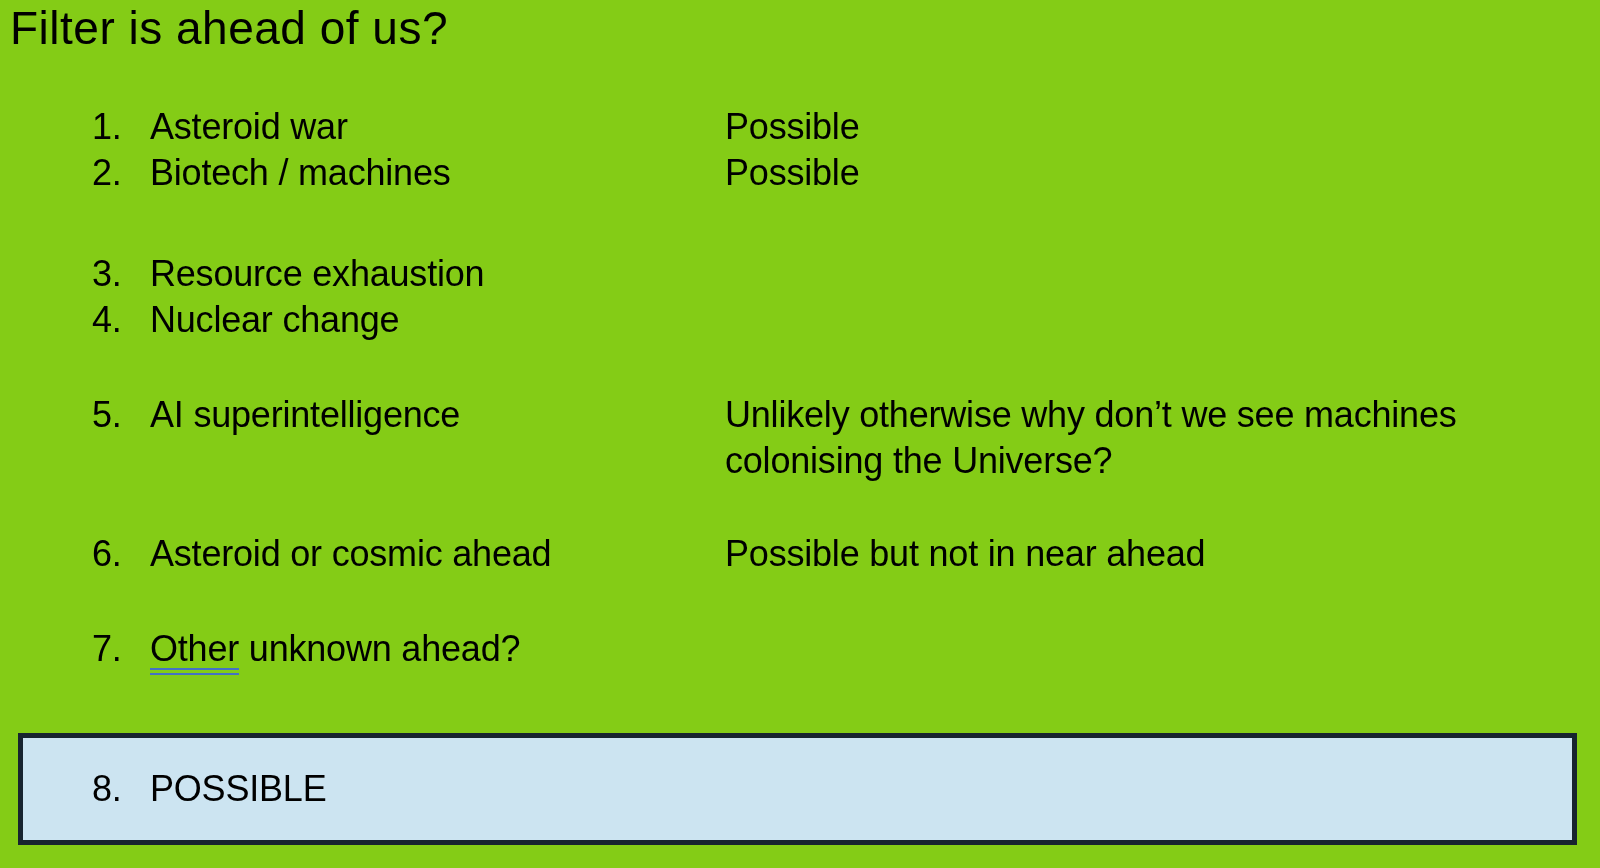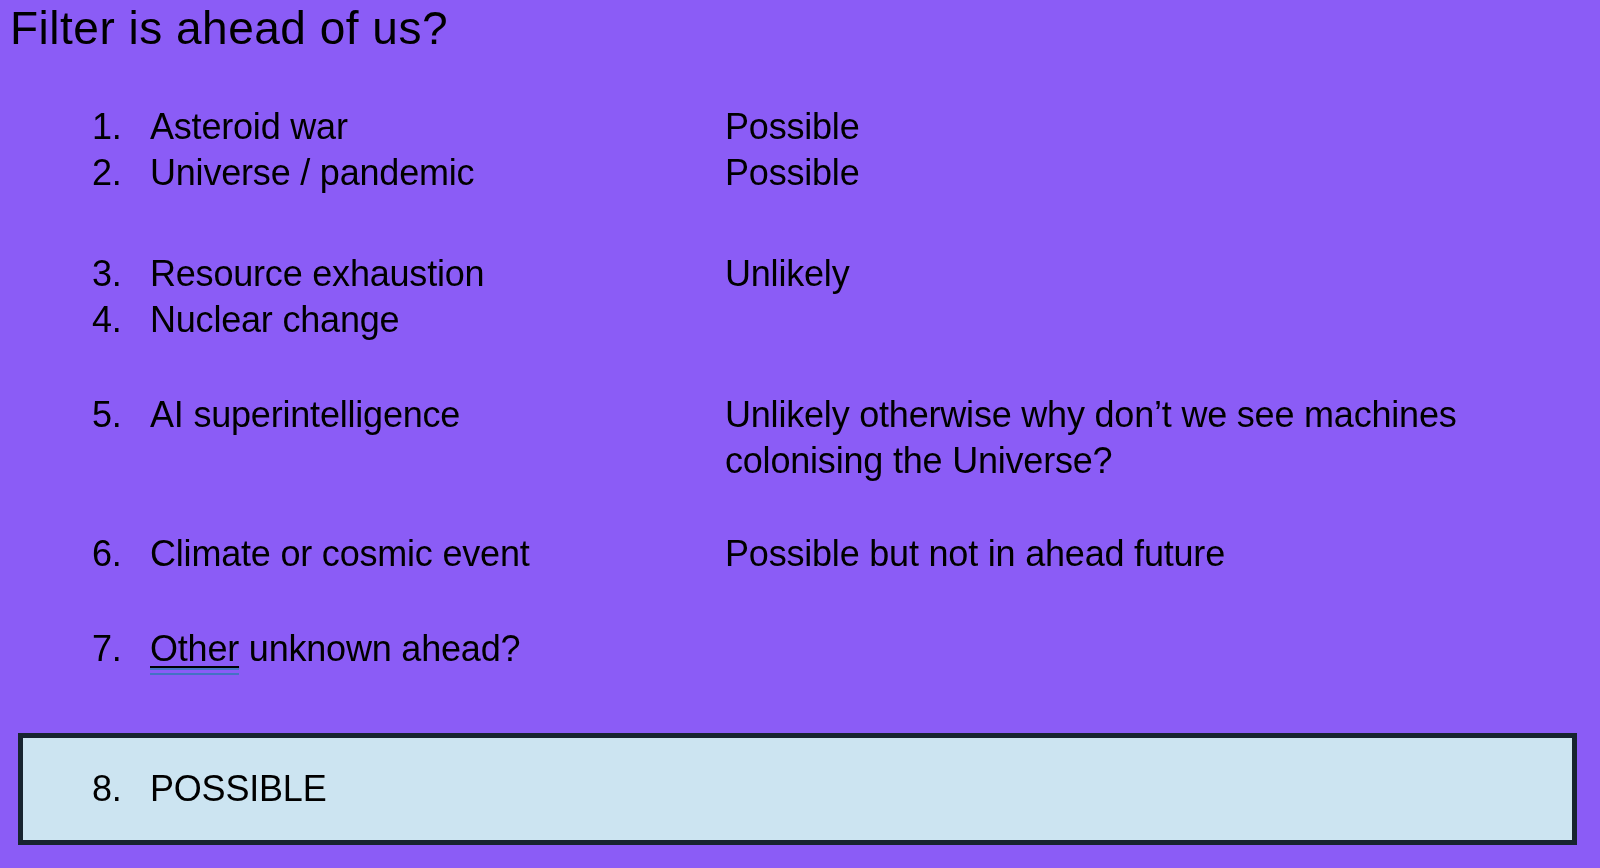--- a/index.html
+++ b/index.html
@@ -4,21 +4,21 @@
 <style>
   html, body {
     margin: 0;
     padding: 0;
     background: #ffffff;
   }
   .slide {
     position: relative;
     width: 1600px;
     height: 868px;
-    background: #8b5cf6;
+    background: #84cc16;
     overflow: hidden;
     font-family: "Liberation Sans", "DejaVu Sans", sans-serif;
     color: var(--text_color, #000000);
   }
   .title {
     position: absolute;
     left: 10px;
     top: 0;
     margin: 0;
     font-size: 46px;
@@ -43,21 +43,20 @@
   .r1 { top: 104px; }
   .r2 { top: 150px; }
   .r3 { top: 251px; }
   .r4 { top: 297px; }
   .r5 { top: 392px; }
   .r6 { top: 531px; }
   .r7 { top: 626px; }
 
   .other-link {
     position: relative;
-    text-decoration: underline;
     text-decoration-thickness: 2.5px;
     text-underline-offset: 5px;
     color: inherit;
   }
   .other-link::before,
   .other-link::after {
     content: "";
     position: absolute;
     left: 0;
     right: 0;
@@ -98,45 +97,44 @@
   <h1 class="title">Filter is ahead of us?</h1>
 
   <div class="row r1">
     <span class="num">1.</span>
     <span class="label">Asteroid war</span>
     <span class="status">Possible</span>
   </div>
 
   <div class="row r2">
     <span class="num">2.</span>
-    <span class="label">Universe / pandemic</span>
+    <span class="label">Biotech / machines</span>
     <span class="status">Possible</span>
   </div>
 
   <div class="row r3">
     <span class="num">3.</span>
     <span class="label">Resource exhaustion</span>
-    <span class="status">Unlikely</span>
   </div>
 
   <div class="row r4">
     <span class="num">4.</span>
     <span class="label">Nuclear change</span>
   </div>
 
   <div class="row r5">
     <span class="num">5.</span>
     <span class="label">AI superintelligence</span>
     <span class="status">Unlikely otherwise why don’t we see machines colonising the Universe?</span>
   </div>
 
   <div class="row r6">
     <span class="num">6.</span>
-    <span class="label">Climate or cosmic event</span>
-    <span class="status">Possible but not in ahead future</span>
+    <span class="label">Asteroid or cosmic ahead</span>
+    <span class="status">Possible but not in near ahead</span>
   </div>
 
   <div class="row r7">
     <span class="num">7.</span>
     <span class="label"><span class="other-link">Other</span><span> unknown ahead?</span></span>
   </div>
 
   <div class="highlight-box">
     <div class="row-inline">
       <span class="num">8.</span>

